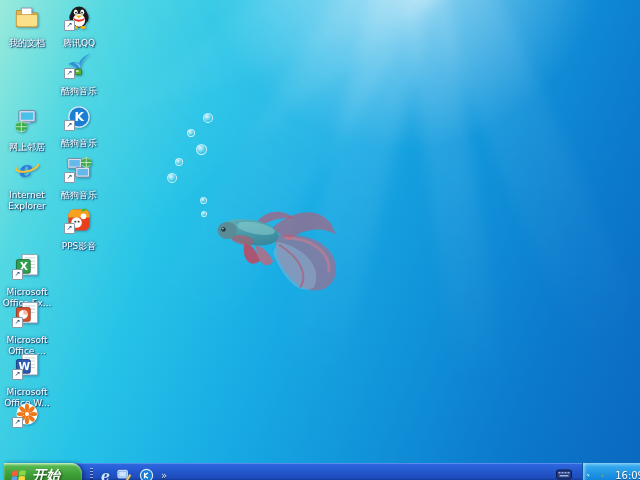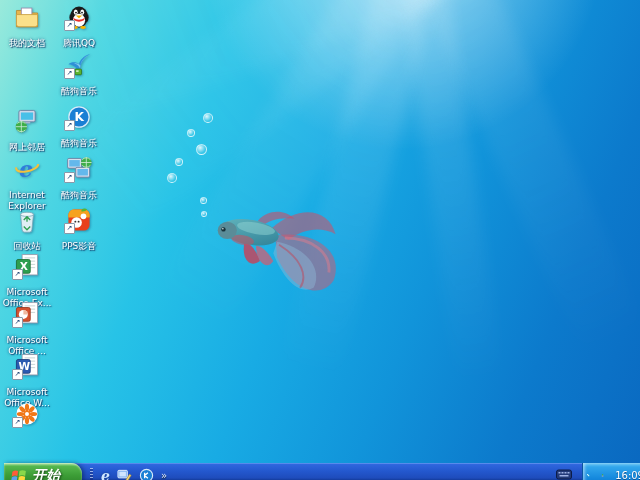--- a/index.html
+++ b/index.html
@@ -134,30 +134,20 @@
     <div class="ic">
       <svg viewBox="0 0 32 32">
           <text x="6" y="26" font-size="27" font-style="italic" font-weight="bold" fill="#2f7cdb" font-family="DejaVu Serif,serif">e</text>
       <path d="M3 14 a14 6 -14 1 0 27 -4" stroke="#f4c23c" stroke-width="2.5" fill="none"></path>
         </svg>
     </div>
     <div class="icon-label">Internet
 Explorer</div>
   </div>
 
-  <div class="icon-cell" style="left:1px;top:207px">
-    <div class="ic">
-      <svg viewBox="0 0 32 32">
-          <path d="M8 9 h16 l-2 19 a3 3 0 0 1 -3 3 h-6 a3 3 0 0 1 -3 -3z" fill="#dfeef4" stroke="#7aa9b8"></path>
-      <ellipse cx="16" cy="9" rx="8" ry="2.6" fill="#eef7fa" stroke="#7aa9b8"></ellipse>
-      <path d="M12 16 l4 -4 4 4 M16 12 v6 M12 24 l4 4 4 -4" stroke="#2e9e4f" stroke-width="1.6" fill="none"></path>
-        </svg>
-    </div>
-    <div class="icon-label">回收站</div>
-  </div>
 
   <div class="icon-cell" style="left:1px;top:253px">
     <div class="ic">
       <svg viewBox="0 0 32 32">
           <rect x="10" y="2" width="19" height="25" fill="#fff" stroke="#99a"></rect>
       <path d="M13 6 h13 M13 10 h13 M13 14 h13 M13 18 h13" stroke="#bcc" stroke-width="1"></path>
       <rect x="3" y="8" width="17" height="17" rx="2" fill="#2e9e4f" stroke="#1c6e33"></rect>
       <text x="7" y="21.5" font-size="13" font-weight="bold" fill="#fff">X</text>
         </svg>
       <div class="badge">↗</div>

